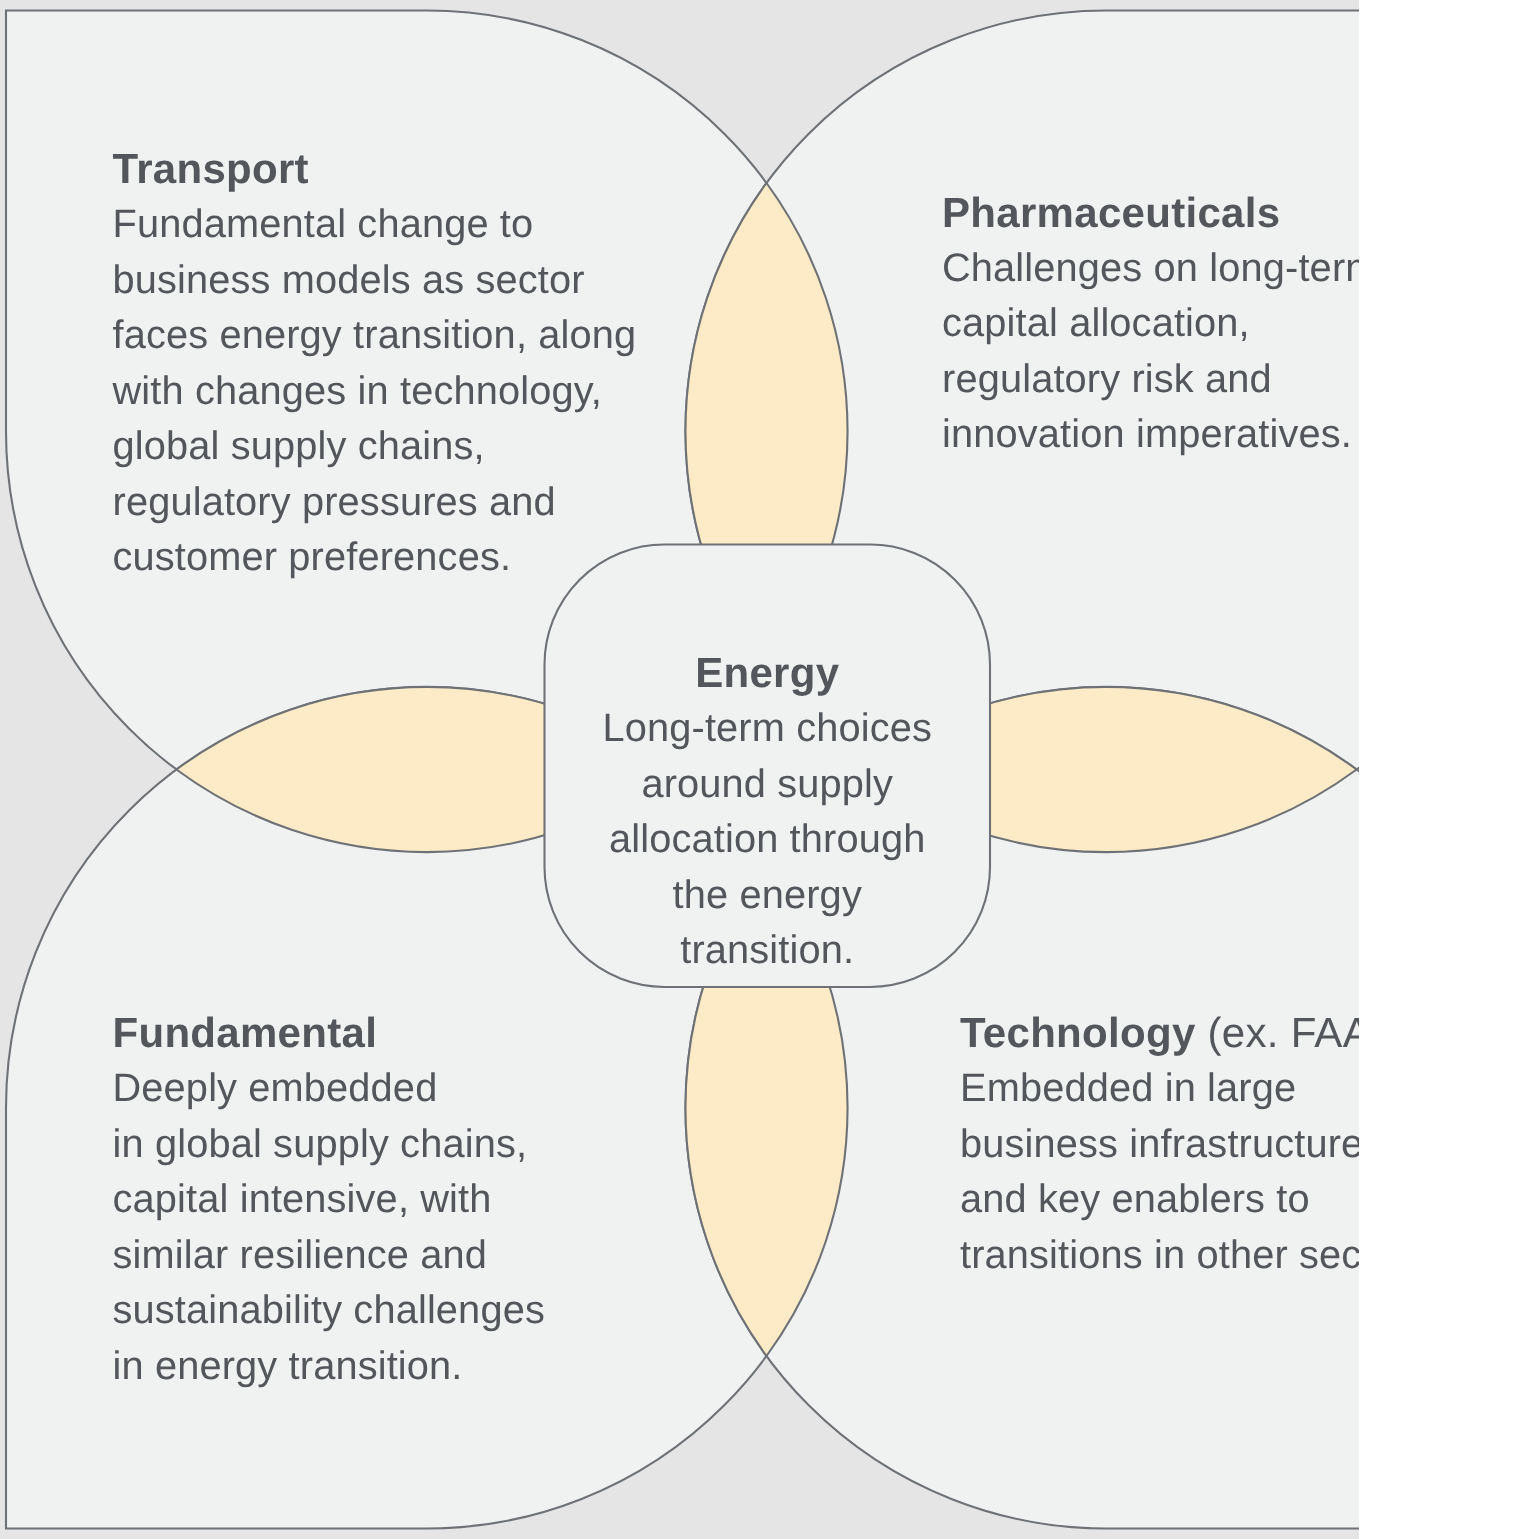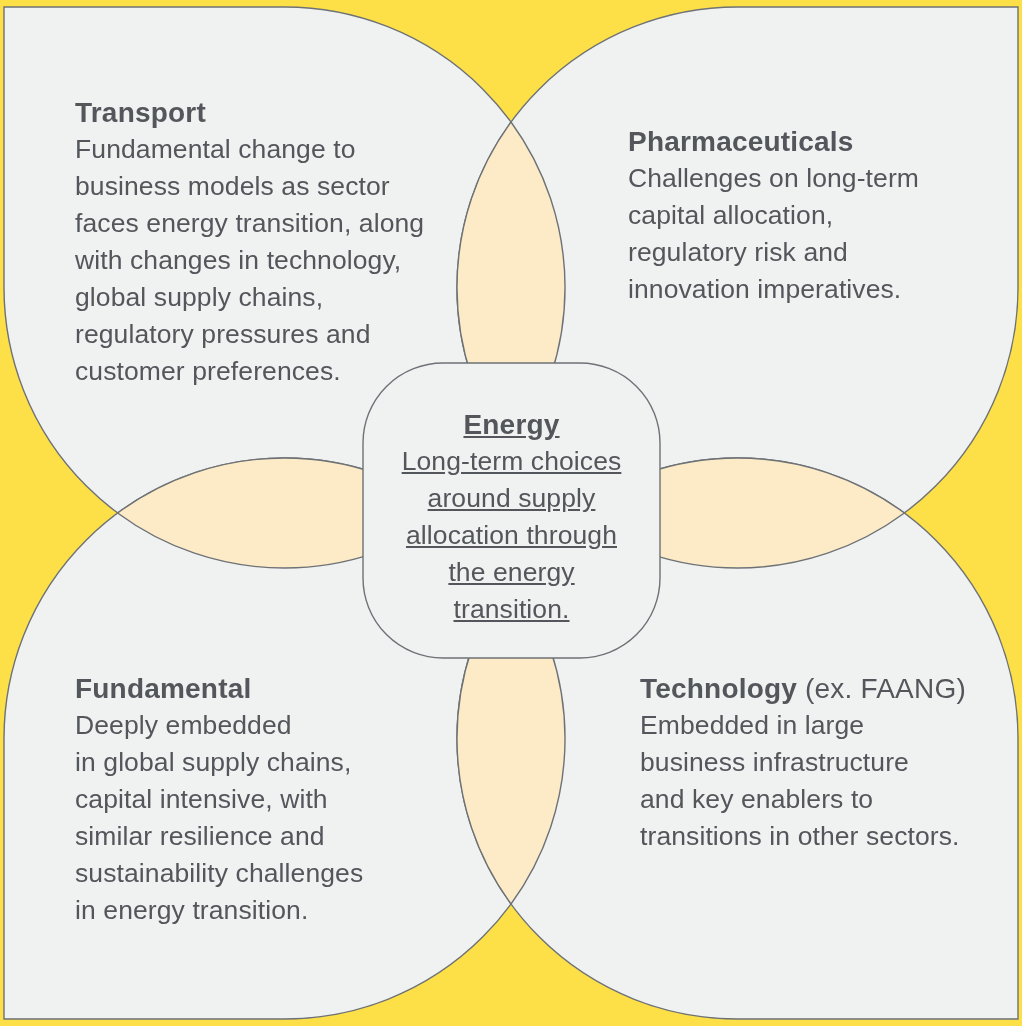--- a/index.html
+++ b/index.html
@@ -1,25 +1,25 @@
 <!DOCTYPE html>
 <html><head>
 <meta charset="utf-8">
 <style>
   html,body{margin:0;padding:0;background:#ffffff;}
   body{font-family:"Liberation Sans",sans-serif;}
-  .stage{position:relative;width:1022px;height:1026px;background:#fde047;overflow:hidden;}
+  .stage{position:relative;width:906px;height:1026px;background:#e5e5e5;overflow:hidden;}
   .stage svg{position:absolute;left:0;top:0;display:block;}
   .sector{position:absolute;color:#53565a;}
   .sector h2{margin:0;font-size:28px;line-height:37px;font-weight:bold;letter-spacing:.2px;}
   .sector h2 .normal{font-weight:normal;}
   .sector p{margin:0;font-size:26.5px;line-height:37px;white-space:pre-line;letter-spacing:.1px;}
   #transport{left:75px;top:94px;width:430px;}
   #pharmaceuticals{left:628px;top:95px;width:365px;margin-top:28px;}
-  #energy{left:364px;top:406px;width:295px;text-align:center;text-decoration:underline;}
+  #energy{left:364px;top:430px;width:295px;text-align:center;}
   #industrials{left:75px;top:670px;width:430px;}
   #technology{left:628px;top:670px;width:385px;margin-left:12px;}
 </style>
 </head>
 <body>
 
 <div class="stage">
 
   <svg width="1022" height="1026" viewBox="0 0 1022 1026">
     <g stroke-width="1.4" fill="none" stroke-linejoin="miter">

